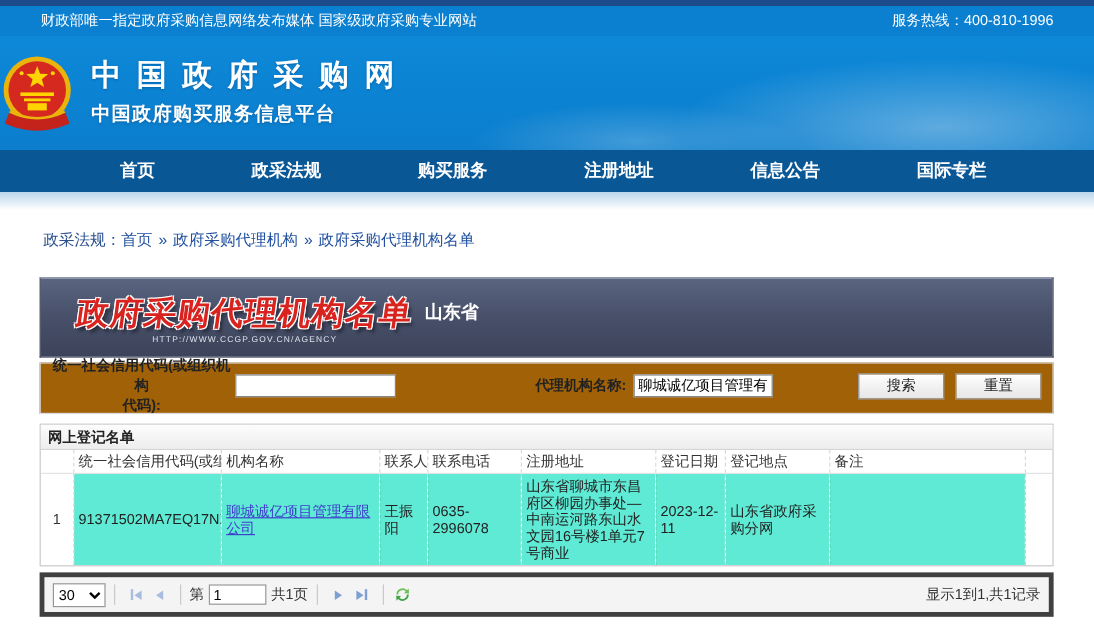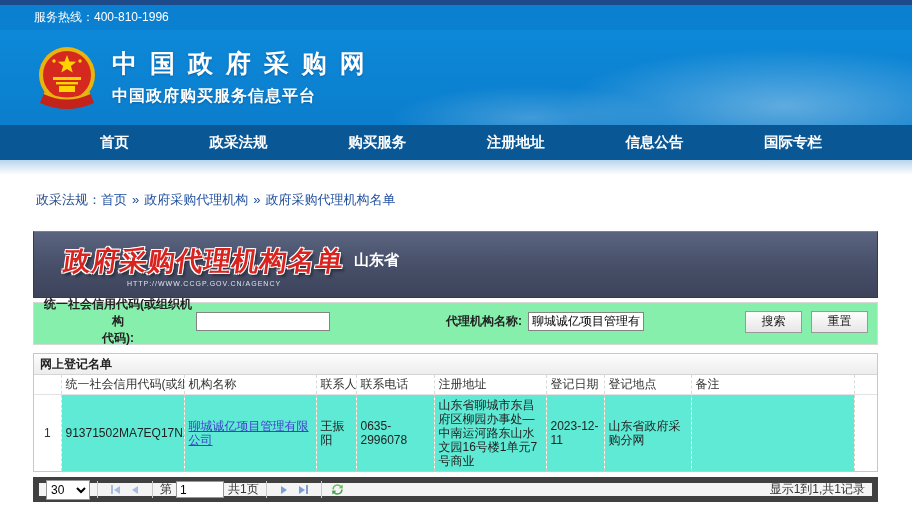--- a/index.html
+++ b/index.html
@@ -6,21 +6,21 @@
   html,body { width:912px; height:521px; background:#fff; overflow:hidden;
     font-family:"Liberation Sans","DejaVu Sans",sans-serif; }
 
   
   .topline { height:5px; background:#1c4a8a; }
   .topbar { height:25px; background:#0c80d0; display:flex; justify-content:space-between;
     align-items:center; padding:0 34px; color:#fff; font-size:12px; }
 
   
   .header { position:relative; height:95px; background:linear-gradient(180deg,#0d88d8,#0b7ecd);
-    display:flex; align-items:center; padding-left:36px; overflow:hidden; }
+    display:flex; align-items:center; overflow:hidden; }
   .header::before { content:""; position:absolute; right:-40px; top:10px; width:420px; height:120px;
     background:radial-gradient(ellipse at 60% 55%, rgba(255,255,255,.34), rgba(255,255,255,0) 62%); }
   .header::after { content:""; position:absolute; left:380px; bottom:-28px; width:300px; height:70px;
     background:radial-gradient(ellipse at 50% 50%, rgba(255,255,255,.22), rgba(255,255,255,0) 65%); }
   .emblem { width:62px; height:66px; margin-right:14px; flex:0 0 auto; z-index:1; }
   .titles { color:#fff; z-index:1; }
   .title1 { font-size:25px; font-weight:bold; letter-spacing:3px; line-height:1.1;
     text-shadow:0 1px 2px rgba(0,40,90,.35); }
   .title2 { font-size:16px; font-weight:bold; letter-spacing:1px; line-height:1.2;
     text-shadow:0 1px 2px rgba(0,40,90,.35);margin-top:8px; }
@@ -45,69 +45,70 @@
     border:1px solid #343b50; border-top-color:#76809b; display:flex; align-items:center;
     padding-left:30px; }
   .banner-block { display:flex; flex-direction:column; }
   .banner-title { font-size:27px; font-weight:bold; color:#d8231f; letter-spacing:1px;
     transform:skewX(-8deg); font-family:"Liberation Sans","DejaVu Sans",sans-serif;
     text-shadow:-1px -1px 0 #fff, 1px -1px 0 #fff, -1px 1px 0 #fff, 1px 1px 0 #fff, 3px 3px 3px rgba(0,0,0,.45); }
   .banner-url { font-size:7px; color:#dfe3ee; letter-spacing:1px; text-align:center; margin-top:1px; }
   .banner-province { font-size:15px; font-weight:bold; color:#fff; margin:2px 0 10px 10px; }
 
   
-  .search-panel { margin-top:4px; height:43px; background:#86efac; border:1px solid #d8d8d8;
+  .search-panel { margin-top:4px; height:43px; background:#a16207; border:1px solid #d8d8d8;
     display:flex; align-items:center; padding:0 9px 4px 8px; }
   .code-label { width:152px; text-align:center; font-size:12px; font-weight:bold; color:#222; line-height:1.4; }
   .inp { height:19px; border:1px solid #848484; font-size:12px; padding:1px 3px; background:#fff; }
   .code-input { width:134px; margin-left:2px; }
   .agency-label { margin-left:116px; font-size:12px; font-weight:bold; color:#222; }
   .agency-input { width:116px; margin-left:6px; }
   .btn-group { margin-left:auto; display:flex; gap:9px; }
-  .btn { width:57px; height:22px; font-size:12px; color:#222; background:linear-gradient(#fefefe,#e6e6e6);
+  .btn { width:72px; height:22px; font-size:12px; color:#222; background:linear-gradient(#fefefe,#e6e6e6);
     border:1px solid #999; cursor:pointer; font-family:inherit; }
 
   
   .grid-wrap { margin-top:8px; border:1px solid #c8c8c8; }
   .section-bar { height:21px; line-height:21px; padding-left:6px; font-size:12px; font-weight:bold;
     color:#222; background:linear-gradient(#fdfdfd,#ededed); border-bottom:1px solid #d5d5d5; }
   table { width:100%; border-collapse:collapse; table-layout:fixed; font-size:12px; }
   th { height:17px; font-weight:normal; text-align:left; color:#333; padding:1px 4px;
     border-right:1px dashed #d9d9d9; border-bottom:1px solid #e3e3e3; white-space:nowrap; overflow:hidden; }
   th:last-child { border-right:none; }
   td { padding:3px 4px; border-right:1px dashed rgba(120,110,50,.32); vertical-align:middle;
     color:#222; line-height:14px; overflow:hidden; }
   td:last-child { border-right:none; }
   tr.data td { height:58px; }
   td.hl { background:#5eead4; }
   td.idx { text-align:center; color:#333; background:#fff; border-right:1px dashed #d9d9d9; }
   td.filler { background:#fff; }
   a.agency-link { color:#4040cc; text-decoration:underline; cursor:pointer; }
 
   
-  .pager { margin-top:5px; height:25px; background:#f4f4f4; border:6px solid #404040;
+  .pager { margin-top:5px; height:37px; background:#f4f4f4; border:4px solid #404040;
     display:flex; align-items:center; padding:0 7px; font-size:12px; color:#333; }
   .pager select { width:44px; height:20px; font-size:12px; border:1px solid #979797; background:#fff; }
   .psep { width:1px; height:17px; background:#c9c9c9; margin:0 7px; }
   .pbtn { width:20px; height:18px; display:flex; align-items:center; justify-content:center;
     gap:1px; cursor:pointer; }
   .tri-l { width:0; height:0; border-top:4px solid transparent; border-bottom:4px solid transparent; border-right:6px solid #7e9fd4; }
   .tri-r { width:0; height:0; border-top:4px solid transparent; border-bottom:4px solid transparent; border-left:6px solid #7e9fd4; }
   .pbar { width:2px; height:9px; background:#7e9fd4; }
   .dim .tri-l { border-right-color:#a7bcde; } .dim .pbar { background:#a7bcde; }
   .page-input { width:48px; height:17px; border:1px solid #979797; font-size:12px; padding:1px 3px; margin:0 4px; }
   .refresh-btn { width:18px; height:18px; display:flex; align-items:center; justify-content:center; cursor:pointer; }
   .pager-summary { margin-left:auto; }
 </style>
 </head>
 <body>
 
 <div class="topline"></div>
 
 <div class="topbar">
+  <span>财政部唯一指定政府采购信息网络发布媒体 国家级政府采购专业网站</span>
   <span>服务热线：400-810-1996</span>
 </div>
 
 <div class="header">
   <svg class="emblem" viewBox="0 0 62 66">
     <circle cx="31" cy="30" r="28" fill="#e9b40c"></circle>
     <circle cx="31" cy="30" r="24" fill="#d5281e"></circle>
     <path d="M31 10 l2.4 6.4 6.8 .3 -5.3 4.3 1.8 6.6 -5.7 -3.7 -5.7 3.7 1.8 -6.6 -5.3 -4.3 6.8 -.3 z" fill="#ffd400"></path>
     <circle cx="18" cy="16" r="1.7" fill="#ffd400"></circle>
       <circle cx="44" cy="16" r="1.7" fill="#ffd400"></circle>

